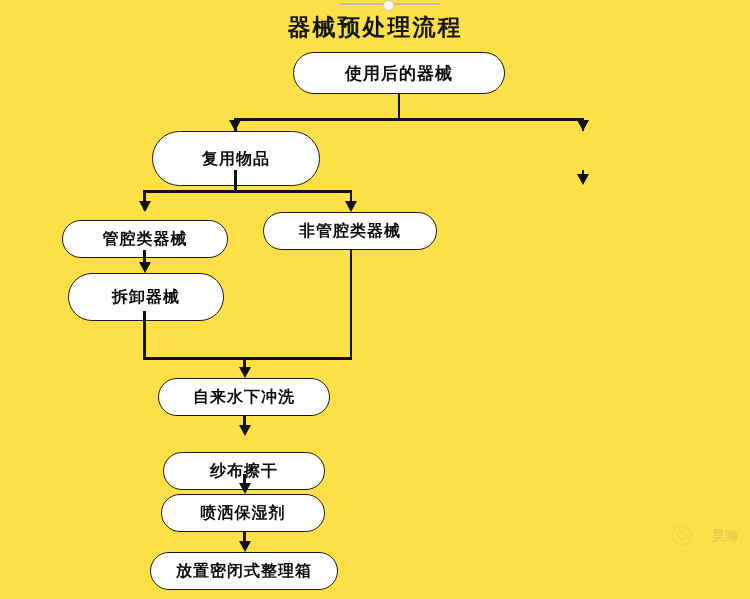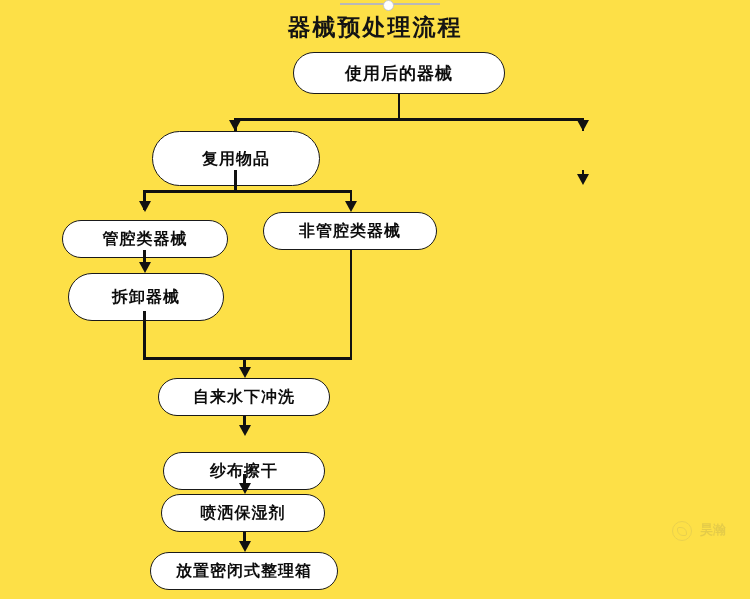--- a/index.html
+++ b/index.html
@@ -83,22 +83,22 @@
     border-top: 11px solid #111111;
   }
   
   .watermark {
     position: absolute;
     left: 672px;
     top: 521px;
     width: 68px;
     height: 24px;
     display: flex;
-    align-items: flex-start;
-    gap: 8px;
+    align-items: flex-end;
+    gap: 20px;
     opacity: 0.14;
     color: #555;
     user-select: none;
   }
   .watermark .wm-logo {
     width: 18px;
     height: 18px;
     border: 1.6px solid #777;
     border-radius: 50%;
     display: inline-block;

